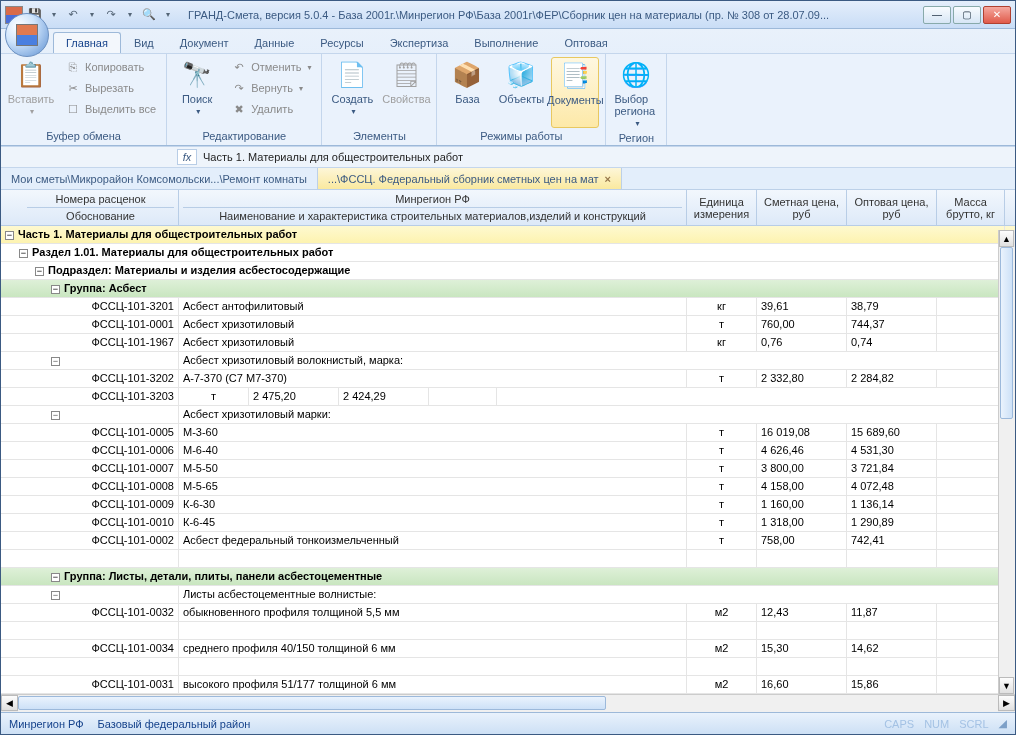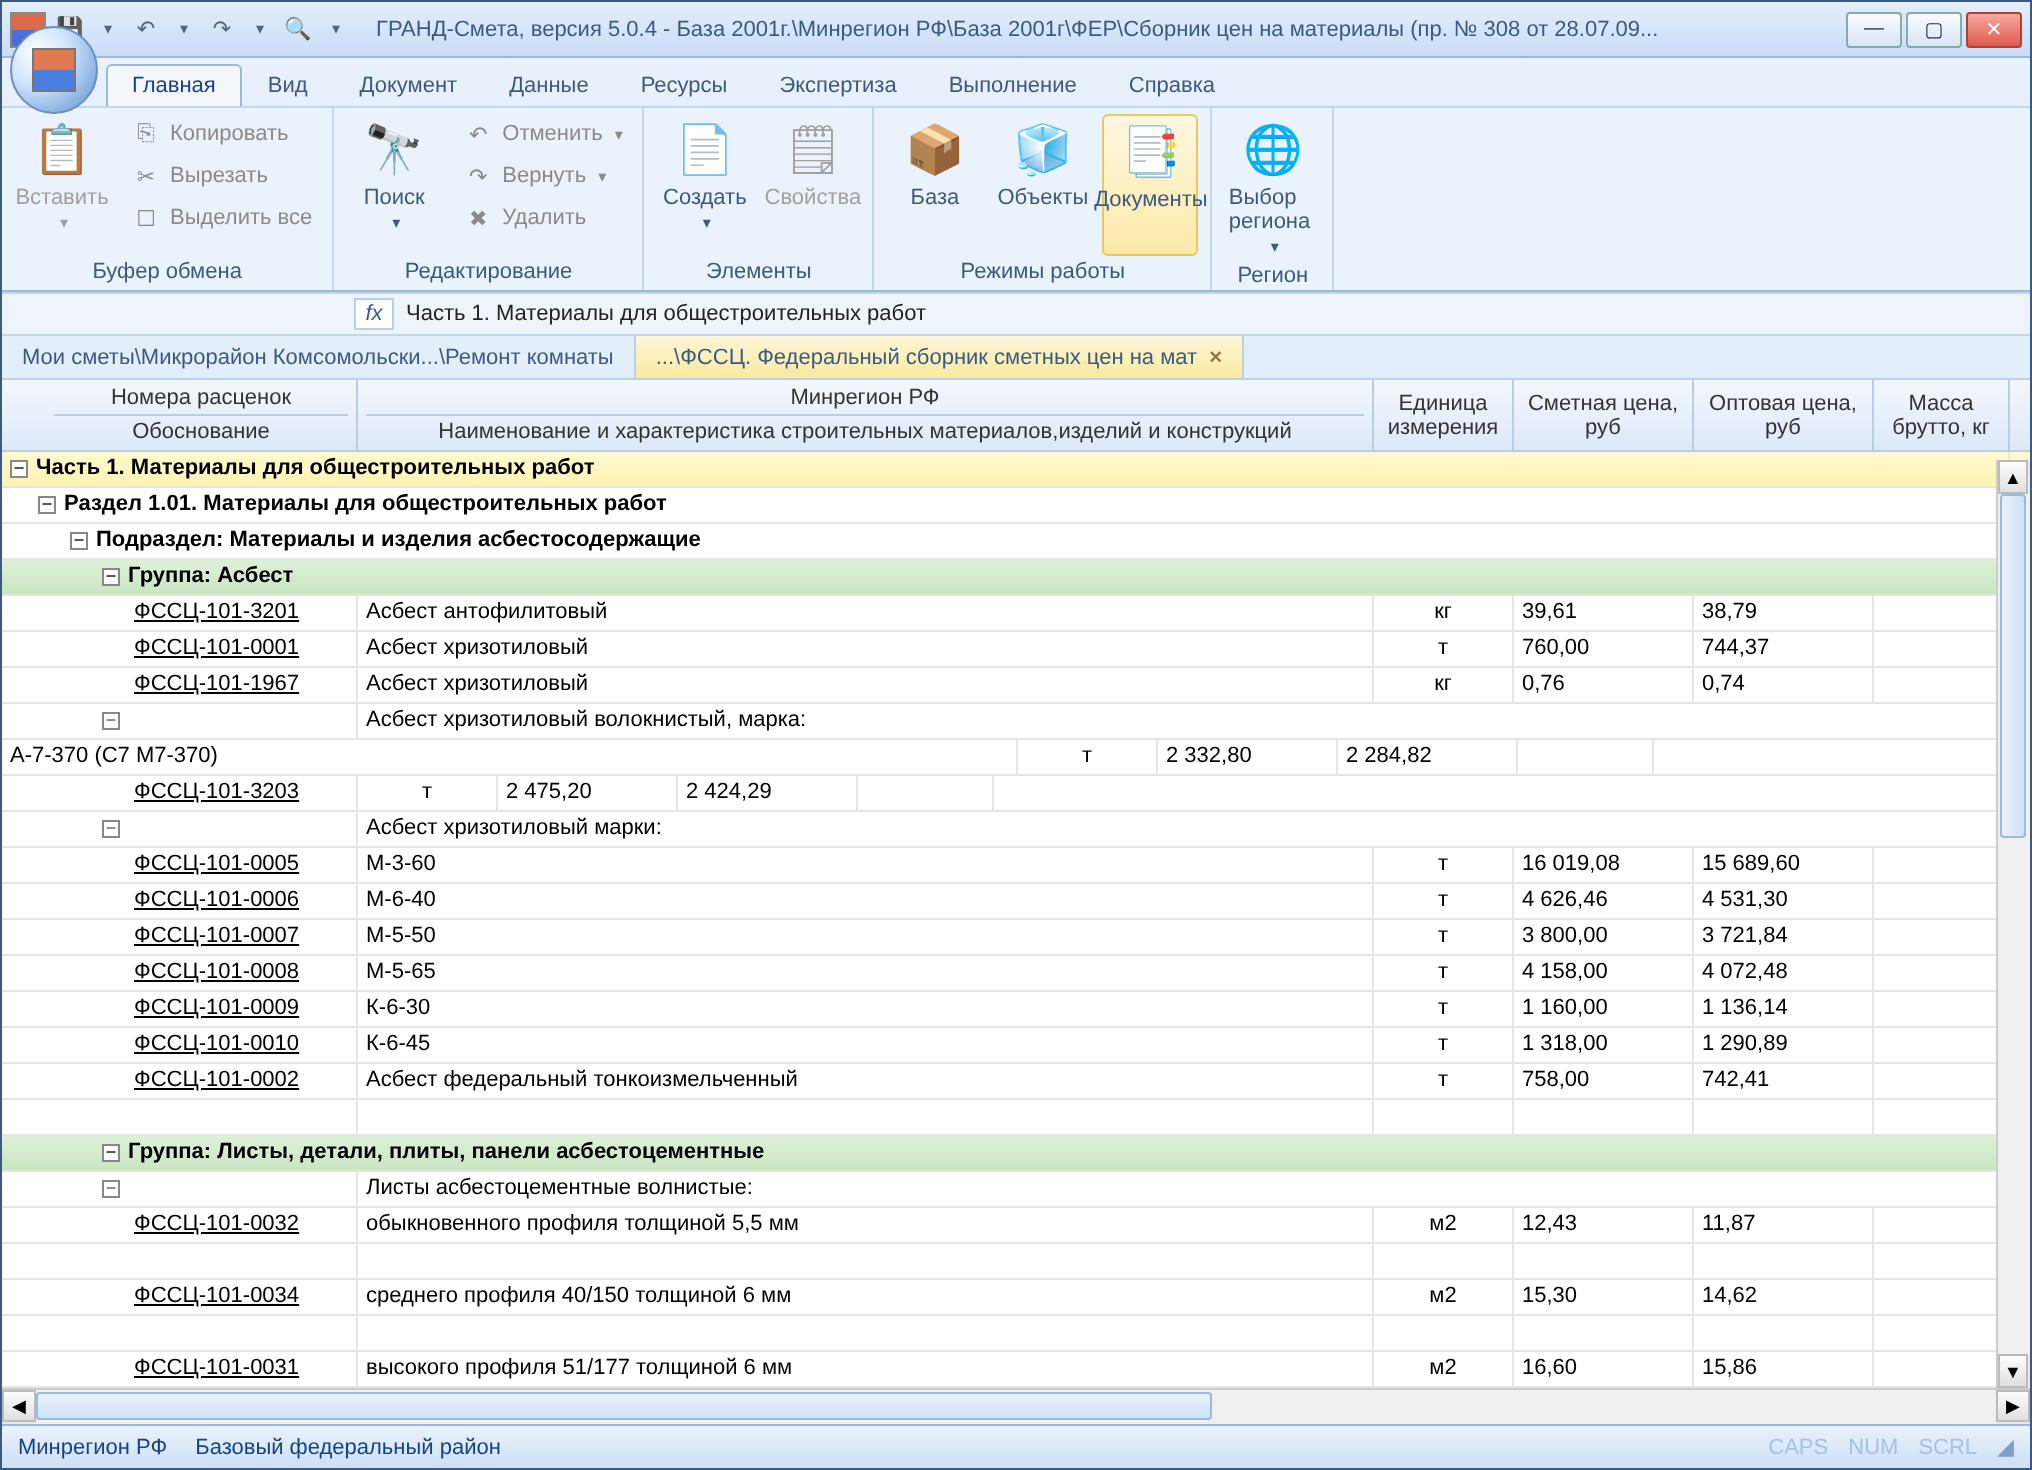--- a/index.html
+++ b/index.html
@@ -65,21 +65,21 @@
 .hscroll .thumb { position: absolute; left: 0; width: 60%; height: 14px; top:1px; background: linear-gradient(#eaf3fd,#cde1f7); border:1px solid #9cb9db; border-radius:2px; }
 .vscroll { position: absolute; right: 0; top: 40px; bottom: 18px; width: 17px; background: #eaeaea; border-left: 1px solid #ccc; }
 .vscroll .arrow { width: 15px; height: 17px; background: linear-gradient(#fdfdfd,#e0e0e0); border: 1px solid #bbb; display:flex; align-items:center; justify-content:center; font-size:9px; }
 .vscroll .track { position: absolute; top: 17px; bottom: 17px; left: 0; right: 0; background: #f0f0f0; }
 .vscroll .thumb { position: absolute; top: 0; height: 40%; width: 13px; left:1px; background: linear-gradient(to right,#eaf3fd,#cde1f7); border:1px solid #9cb9db; border-radius:2px; }
 .statusbar { height: 22px; background: linear-gradient(#e9f2fc,#cde0f5); border-top: 1px solid #9db9d9; display: flex; align-items: center; padding: 0 8px; color: #15428b; gap: 14px; }
 .status-right { margin-left: auto; color: #a4c2e4; display: flex; gap: 10px; font-size: 10px; align-items: center;}
 .indent1 { padding-left: 18px !important; }
 .indent2 { padding-left: 34px !important; }
 .indent3 { padding-left: 50px !important; }
-.indent4 { padding-left: 66px !important; text-align: left; text-decoration: underline; }
+.indent4 { padding-left: 66px !important; text-align: right; }
 .drop-arrow { font-size: 8px; margin-left: 2px; color: inherit; }
 </style>
 </head>
 <body>
 
 <div class="window">
   <div class="titlebar">
     <span class="app-icon"></span>
     <div class="qat">
       <span>💾</span>
@@ -104,21 +104,21 @@
       <div class="orb">
           <div class="orb-inner"></div>
         </div>
       <div class="tab active">Главная</div>
       <div class="tab">Вид</div>
       <div class="tab">Документ</div>
       <div class="tab">Данные</div>
       <div class="tab">Ресурсы</div>
       <div class="tab">Экспертиза</div>
       <div class="tab">Выполнение</div>
-      <div class="tab">Справка</div>
+      <div class="tab">Оптовая</div>
     </div>
     <div class="ribbon">
       <div class="group">
         <div class="group-body">
           <div class="bigbtn disabled">
             <div class="bigicon">📋</div>
             <span>Вставить</span>
             <span class="drop-arrow">▾</span>
           </div>
           <div class="smallbtns">
@@ -282,20 +282,21 @@
           <div class="cell col-unit">кг</div>
           <div class="cell col-price1 num">0,76</div>
           <div class="cell col-price2 num">0,74</div>
           <div class="cell col-mass"></div>
         </div>
         <div class="row subgroup">
           <div class="cell indent3" style="width:178px;border-right:1px solid #e5e5e5"><span class="toggle">−</span></div>
           <div class="cell" style="width:826px">Асбест хризотиловый волокнистый, марка:</div>
         </div>
         <div class="row">
+          <div class="cell col-code indent4">ФССЦ-101-3202</div>
           <div class="cell col-name">А-7-370 (С7 М7-370)</div>
           <div class="cell col-unit">т</div>
           <div class="cell col-price1 num">2 332,80</div>
           <div class="cell col-price2 num">2 284,82</div>
           <div class="cell col-mass"></div>
         </div>
         <div class="row">
           <div class="cell col-code indent4">ФССЦ-101-3203</div>
           <div class="cell col-unit">т</div>
           <div class="cell col-price1 num">2 475,20</div>

